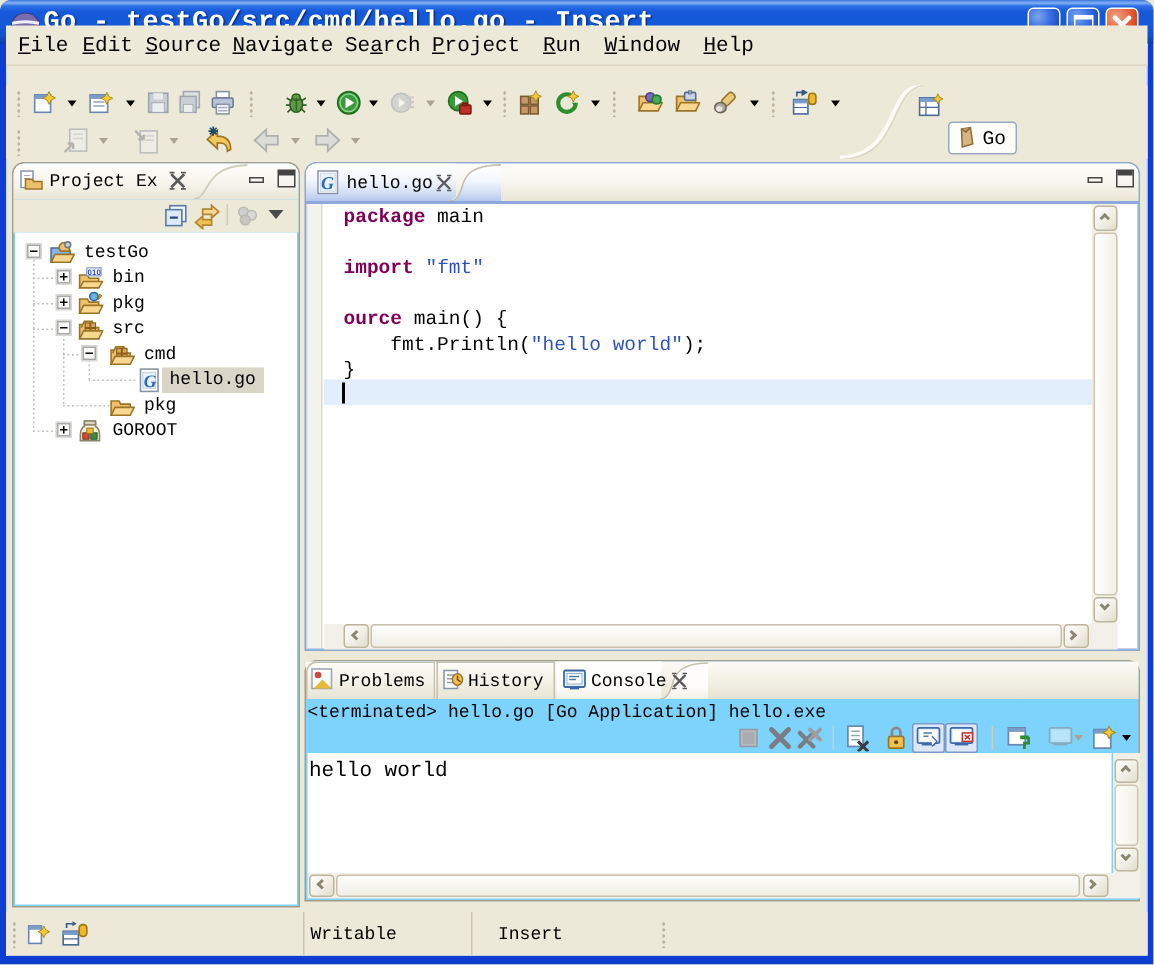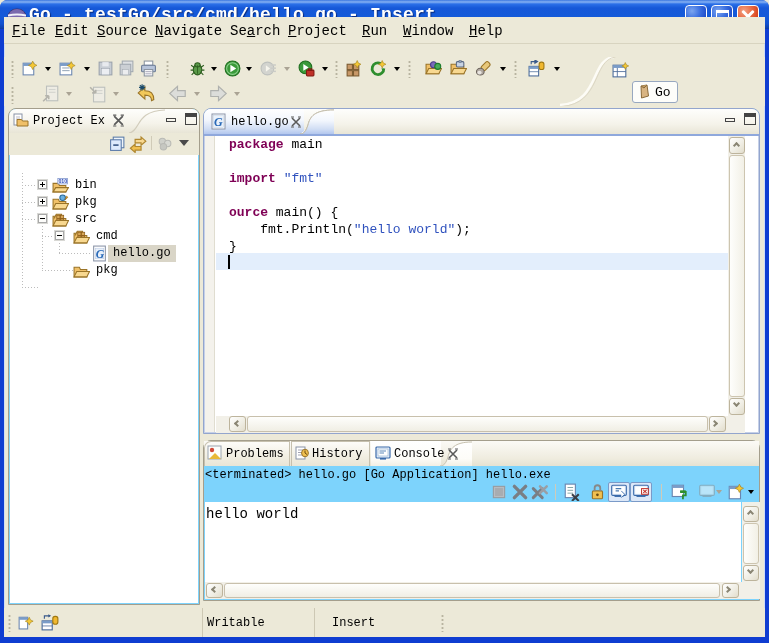--- a/index.html
+++ b/index.html
@@ -312,20 +312,30 @@
     <div class="abs vdot" style="left:32px; top:64px; height:47px;"></div>
     <div class="abs vdot" style="left:49px; top:81px; height:13px;"></div>
     <div class="abs hdot" style="left:12px; top:26px; width:16px;"></div>
     <div class="abs hdot" style="left:12px; top:43px; width:16px;"></div>
     <div class="abs hdot" style="left:12px; top:60px; width:16px;"></div>
     <div class="abs hdot" style="left:12px; top:128px; width:16px;"></div>
     <div class="abs hdot" style="left:32px; top:77px; width:13px;"></div>
     <div class="abs hdot" style="left:32px; top:111px; width:31px;"></div>
     <div class="abs hdot" style="left:49px; top:94px; width:32px;"></div>
 
+    <div class="trow" style="left:0; top:1px; width:190px;">
+      <div class="tog" style="left:8px; top:3px;"></div>
+      <svg class="ticon" style="left:23px; top:0px" width="17" height="17" viewBox="0 0 16 16">
+          <path d="M1 14 L1 5 L6 5 L7 7 L13 7 L13 14 Z" fill="#8ab4e8" stroke="#4a6a9a"></path>
+          <path d="M1 14 L3.5 9 L15.5 9 L13 14 Z" fill="#f8d890" stroke="#9a7428"></path>
+          <path d="M6 5 C6 2 9 1 11 2 L13 7 L7 7 Z" fill="#f0c068" stroke="#9a7428"></path>
+          <circle cx="11.5" cy="3" r="1.8" fill="#c8ccd4" stroke="#6a7a94"></circle>
+        </svg>
+      <span class="tlabel" style="left:46px;">testGo</span>
+    </div>
 
     <div class="trow" style="left:0; top:18px; width:190px;">
       <div class="tog plus" style="left:28px; top:3px;"></div>
       <svg class="ticon" style="left:42px; top:0px" width="17" height="17" viewBox="0 0 16 16">
           <path d="M1 14 L1 6 L6 6 L7 8 L13 8 L13 14 Z" fill="#f0c068" stroke="#9a7428"></path>
           <path d="M1 14 L3.5 10 L15.5 10 L13 14 Z" fill="#f8d890" stroke="#9a7428"></path>
           <rect x="5.5" y="1.5" width="9" height="5" fill="#fbfcff" stroke="#7a90c8" stroke-width="0.7"></rect>
           <text x="6" y="5.9" font-size="5" font-weight="bold" fill="#2a4ab8" font-family="Liberation Sans">010</text>
         </svg>
       <span class="tlabel" style="left:65px;">bin</span>
@@ -381,20 +391,31 @@
     </div>
 
     <div class="trow" style="left:0; top:103px; width:190px;">
       <svg class="ticon" style="left:63px; top:0px" width="17" height="17" viewBox="0 0 16 16">
           <path d="M1 14 L1 5 L6 5 L7 7 L13 7 L13 14 Z" fill="#f0c068" stroke="#9a7428"></path>
           <path d="M1 14 L3.5 9 L15.5 9 L13 14 Z" fill="#f8d890" stroke="#9a7428"></path>
         </svg>
       <span class="tlabel" style="left:86px;">pkg</span>
     </div>
 
+    <div class="trow" style="left:0; top:120px; width:190px;">
+      <div class="tog plus" style="left:28px; top:3px;"></div>
+      <svg class="ticon" style="left:42px; top:0px" width="17" height="17" viewBox="0 0 16 16">
+          <path d="M4 3 L11 3 L11 5 C13 6 13.5 8 13.5 10 L13.5 14 L1.5 14 L1.5 10 C1.5 8 2 6 4 5 Z" fill="#f4f0e0" stroke="#8a8468"></path>
+          <rect x="4" y="1.5" width="7" height="2.5" fill="#d8d4c0" stroke="#8a8468"></rect>
+          <rect x="3" y="9" width="4" height="4" fill="#d04838" stroke="#802818" stroke-width="0.6"></rect>
+          <rect x="8" y="9" width="4" height="4" fill="#3a8a48" stroke="#1a5a28" stroke-width="0.6"></rect>
+          <rect x="5.5" y="6" width="4" height="3.5" fill="#e8b838" stroke="#987808" stroke-width="0.6"></rect>
+        </svg>
+      <span class="tlabel" style="left:65px;">GOROOT</span>
+    </div>
   </div>
 </div>
 
 <div id="editorpanel" class="abs panel" style="left:203px; top:108px; width:557px; height:326px; border-radius:8px 8px 0 0; border-color:#93a5cd; box-shadow:inset 0 0 0 1px #c5d0e8;">
   <div class="ptop" style="border-radius:7px 7px 0 0; height:25px;"></div>
 
   <div class="abs" style="left:0px; top:0px; width:100px; height:25px; background:linear-gradient(180deg,#ffffff 0%,#f2f6fd 45%,#d0ddf4 80%,#b3c7ee 100%); border-radius:7px 0 0 0;"></div>
   <svg class="abs" style="left:96px; top:0px" width="36" height="25">
       <path d="M0 25 C4 25 6 22 8 16 C10 8 14 1 34 1" fill="#fff" stroke="#b8b2a0" stroke-width="1"></path>
       <path d="M0 25 C4 25 6 22 8 16 C10 8 14 1 34 1 L34 25 Z" fill="url(#tg)"></path>

